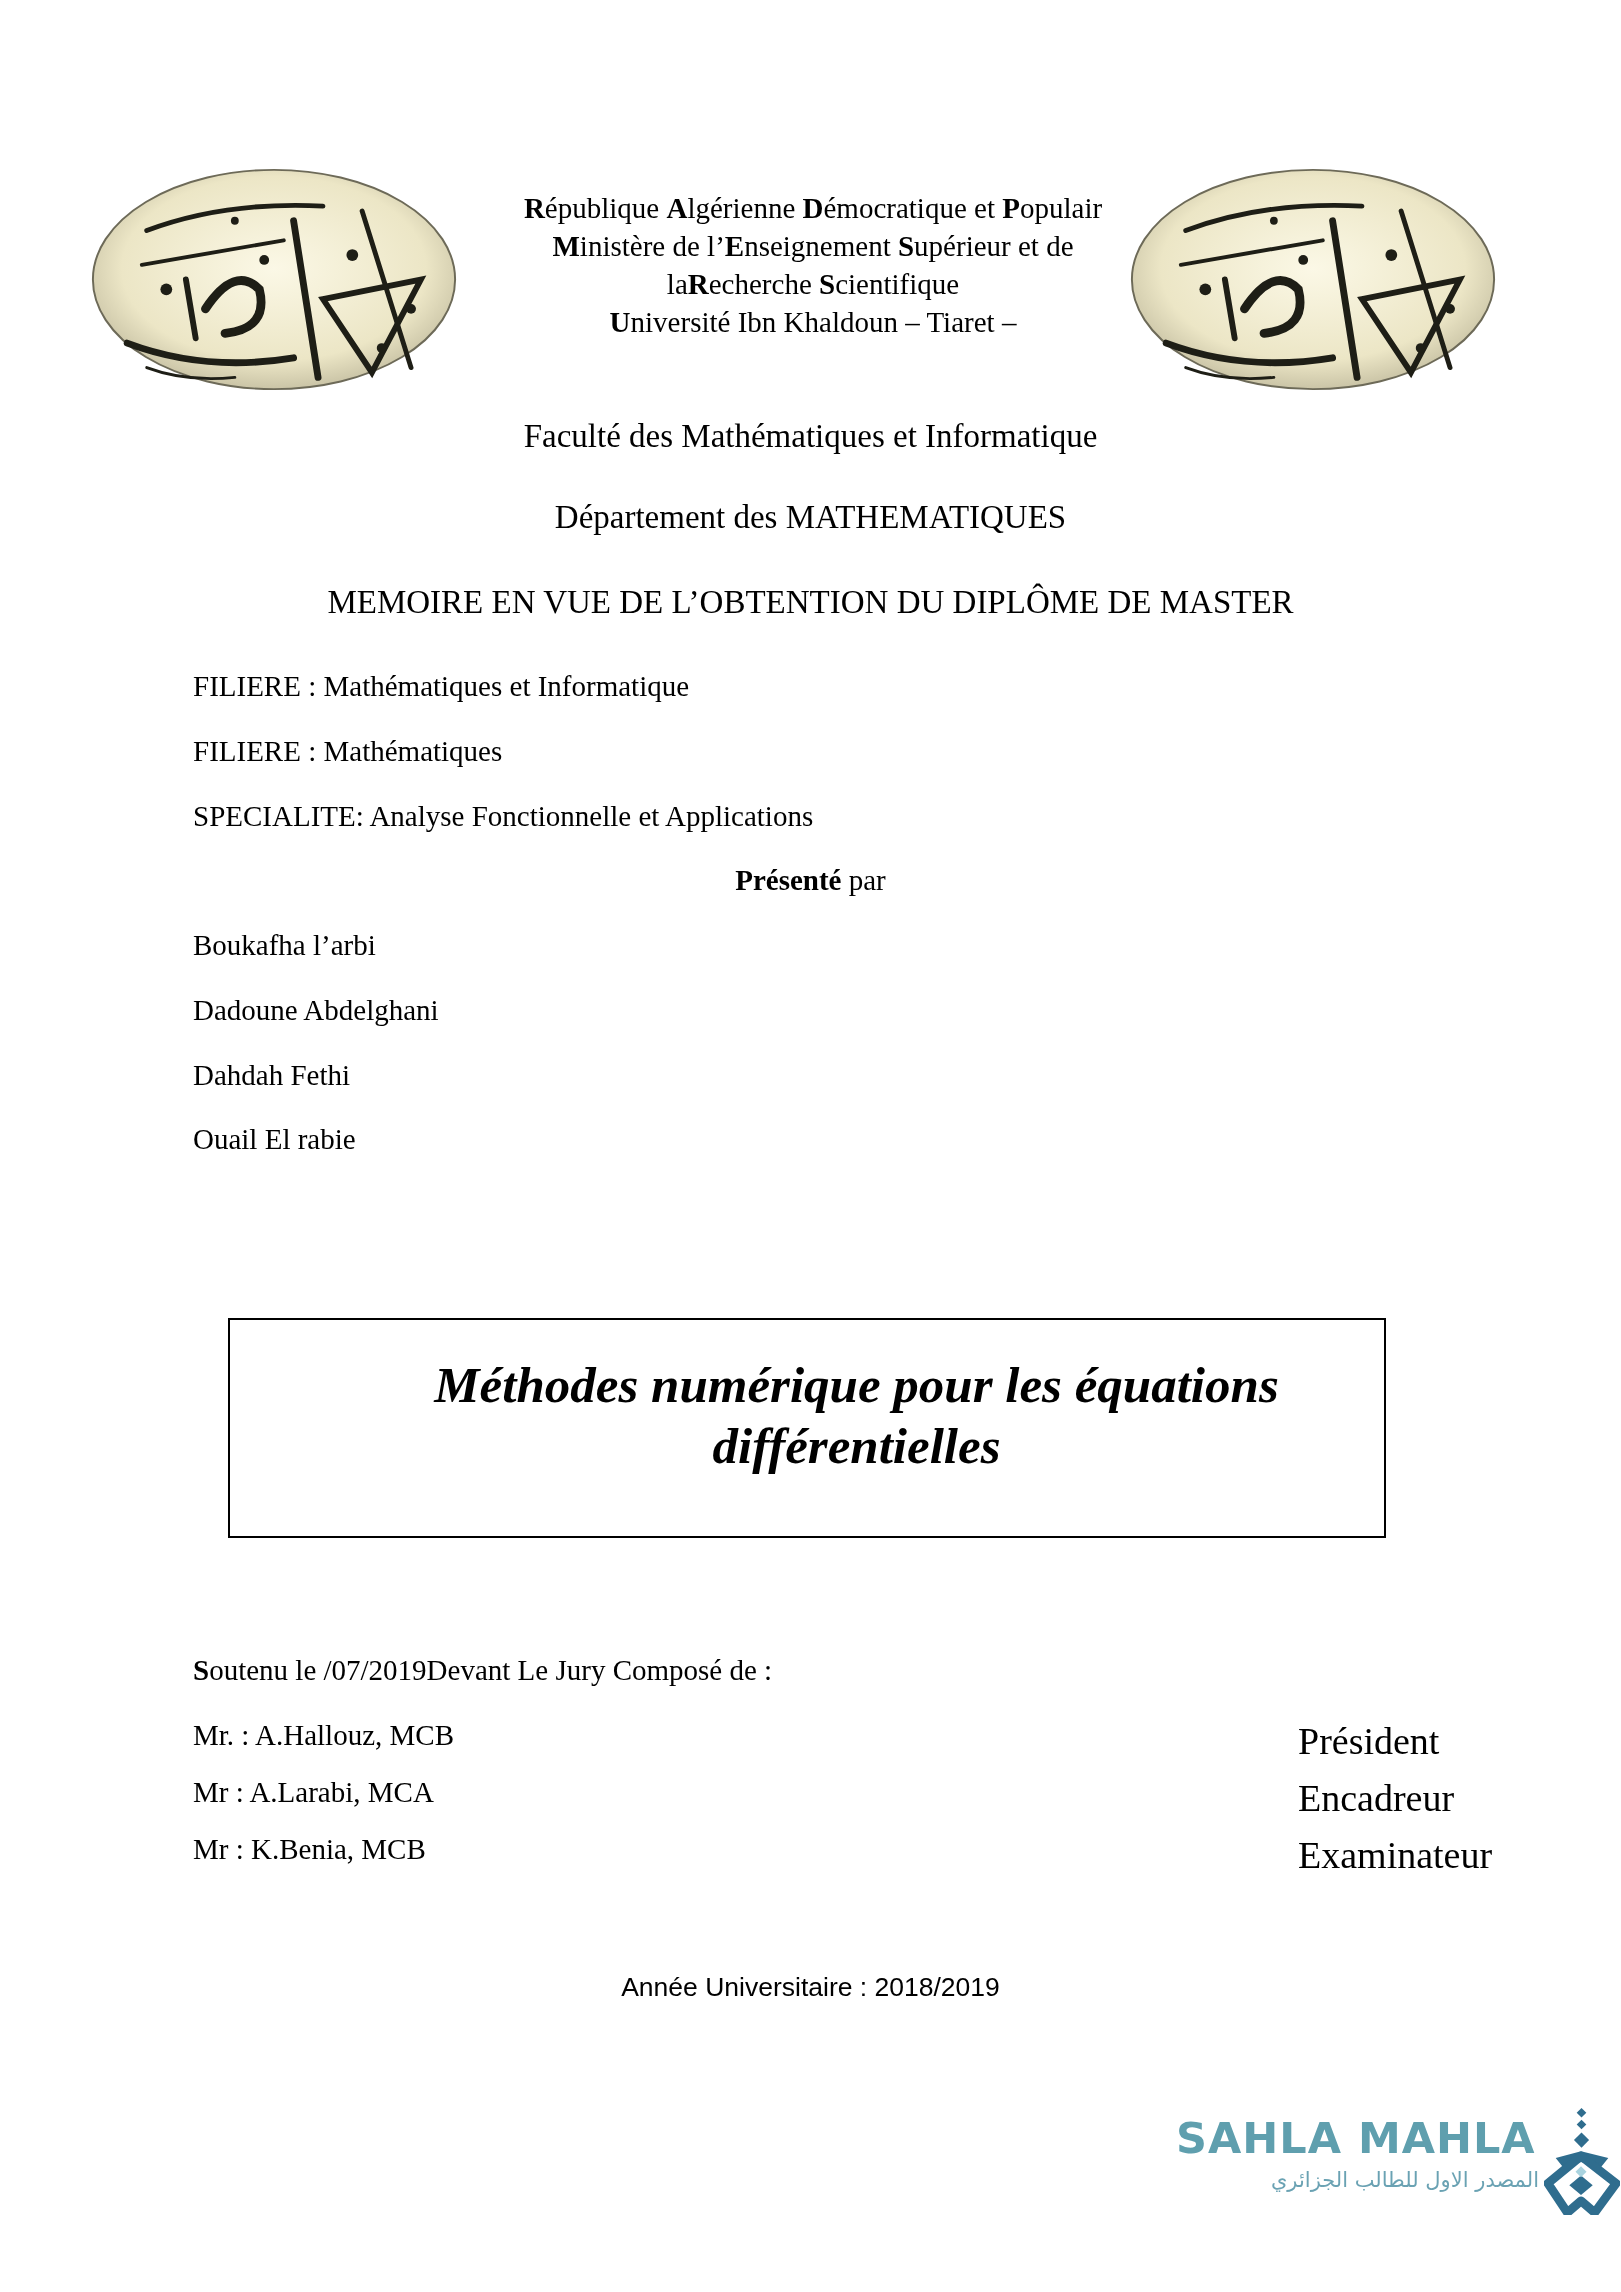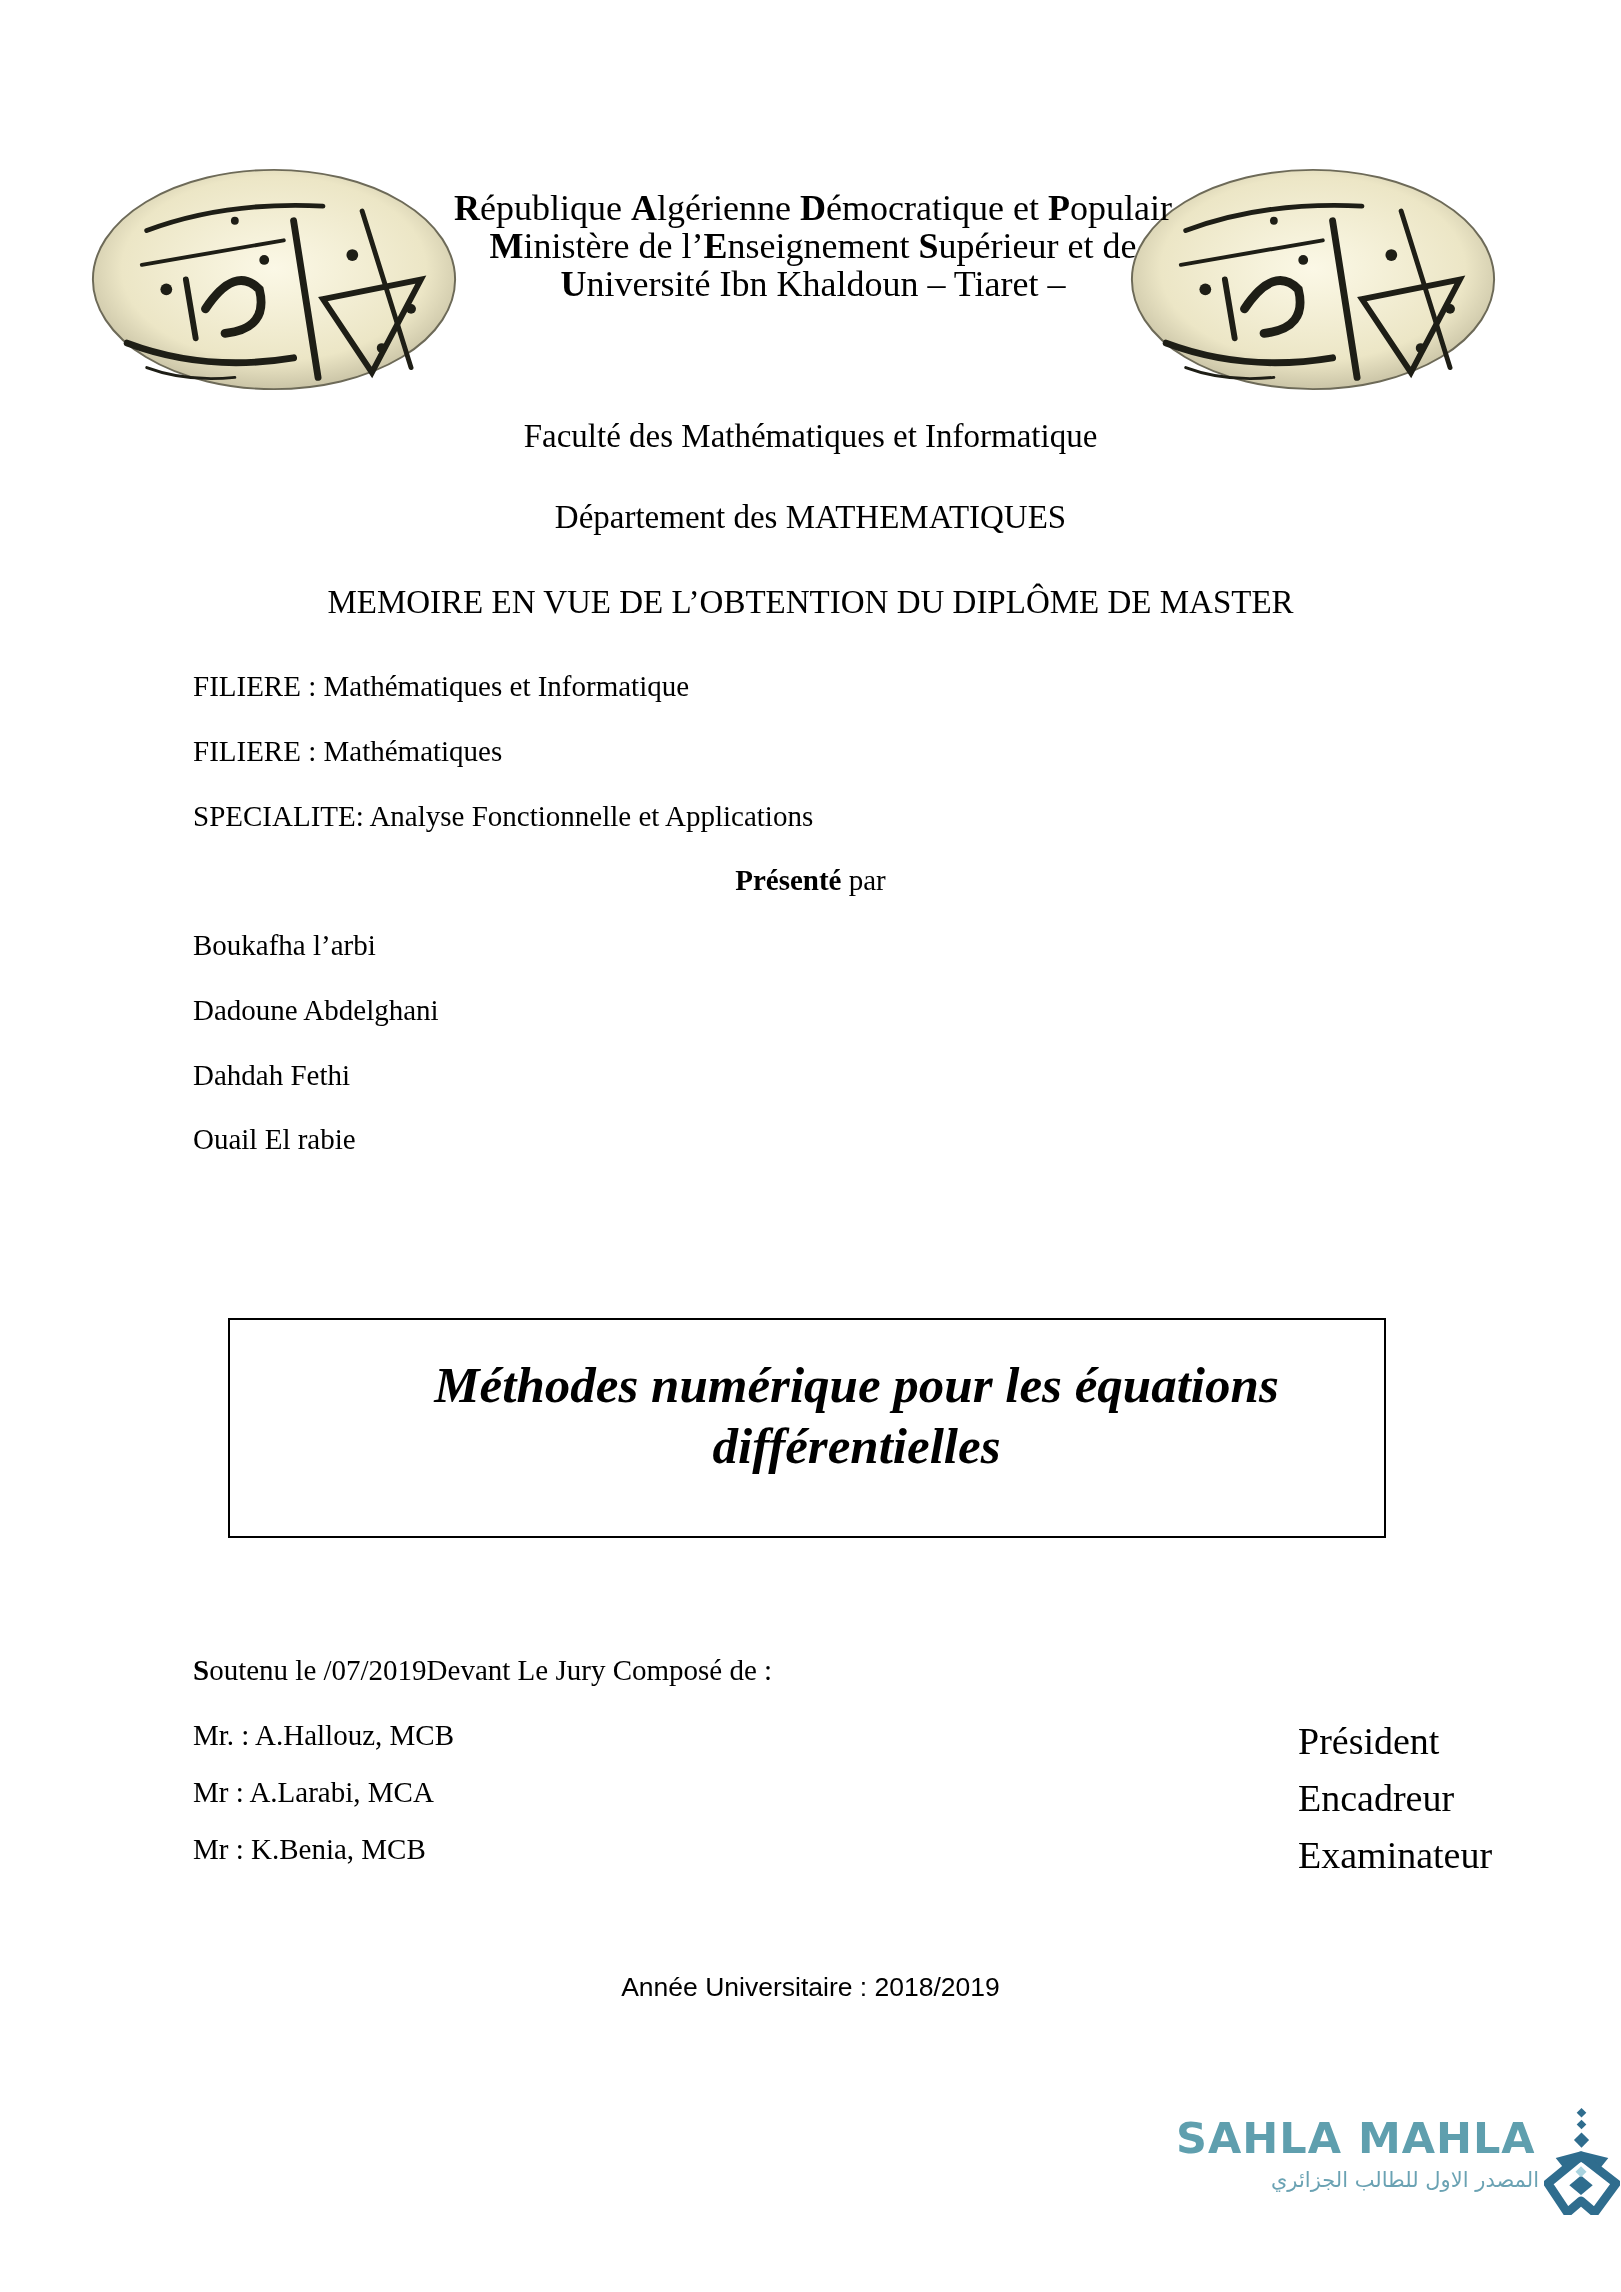--- a/index.html
+++ b/index.html
@@ -1,21 +1,21 @@
 <!DOCTYPE html>
 <html><head>
 <meta charset="utf-8">
 <style>
   html, body { margin: 0; padding: 0; background: #ffffff; }
   body { width: 1621px; height: 2293px; position: relative; overflow: hidden;
          font-family: "Liberation Serif", "DejaVu Serif", serif; color: #000; }
   .abs { position: absolute; }
   .logo { position: absolute; width: 372px; height: 235px; }
   .hdr { position: absolute; left: 421px; width: 784px; text-align: center;
-         font-size: 36px; line-height: 38px; top: 189px; }
+         font-size: 29px; line-height: 38px; top: 189px; }
   .hdr b { font-weight: bold; }
   .center { position: absolute; left: 0; width: 1621px; text-align: center; }
   .big { font-size: 33px; }
   .line { position: absolute; left: 193px; font-size: 29px; white-space: nowrap; }
   .role { position: absolute; left: 1298px; font-size: 38px; white-space: nowrap; }
   .box { position: absolute; left: 228px; top: 1318px; width: 1158px; height: 220px;
          border: 2px solid #000; border-bottom-width: 2.9px; border-right-width: 2px;
          box-sizing: border-box; }
   .title { position: absolute; left: 228px; width: 1161px; text-align: center;
            font-size: 51px; font-weight: bold; font-style: italic; line-height: 61px;
@@ -88,20 +88,21 @@
       <circle cx="270" cy="95" r="6"></circle>
     <circle cx="330" cy="150" r="5"></circle>
       <circle cx="300" cy="190" r="5"></circle>
       <circle cx="150" cy="60" r="4"></circle>
   </g>
 </svg>
 
 <div class="hdr">
   <div><b>R</b><span>épublique </span><b>A</b><span>lgérienne </span><b>D</b><span>émocratique et </span><b>P</b><span>opulair</span></div>
   <div><b>M</b><span>inistère de l’</span><b>E</b><span>nseignement </span><b>S</b><span>upérieur et de</span></div>
+  <div><span>la</span><b>R</b><span>echerche </span><b>S</b><span>cientifique</span></div>
   <div><b>U</b><span>niversité Ibn Khaldoun – Tiaret –</span></div>
 </div>
 
 <div class="center big" style="top:418px;">Faculté des Mathématiques et Informatique</div>
 <div class="center big" style="top:499px;">Département des MATHEMATIQUES</div>
 <div class="center big" style="top:584px;">MEMOIRE EN VUE DE L’OBTENTION DU DIPLÔME DE MASTER</div>
 
 <div class="line" style="top:670px;">FILIERE : Mathématiques et Informatique</div>
 <div class="line" style="top:735px;">FILIERE : Mathématiques</div>
 <div class="line" style="top:800px;">SPECIALITE: Analyse Fonctionnelle et Applications</div>

